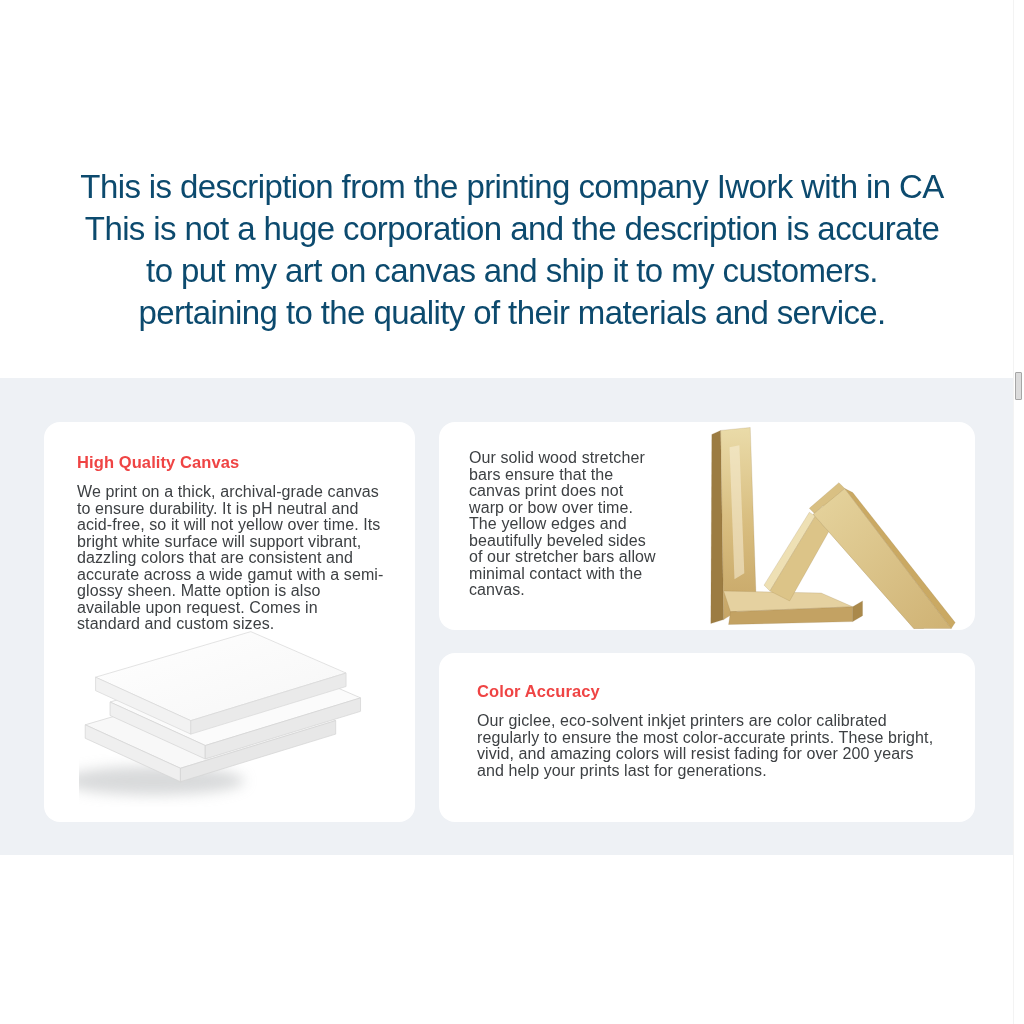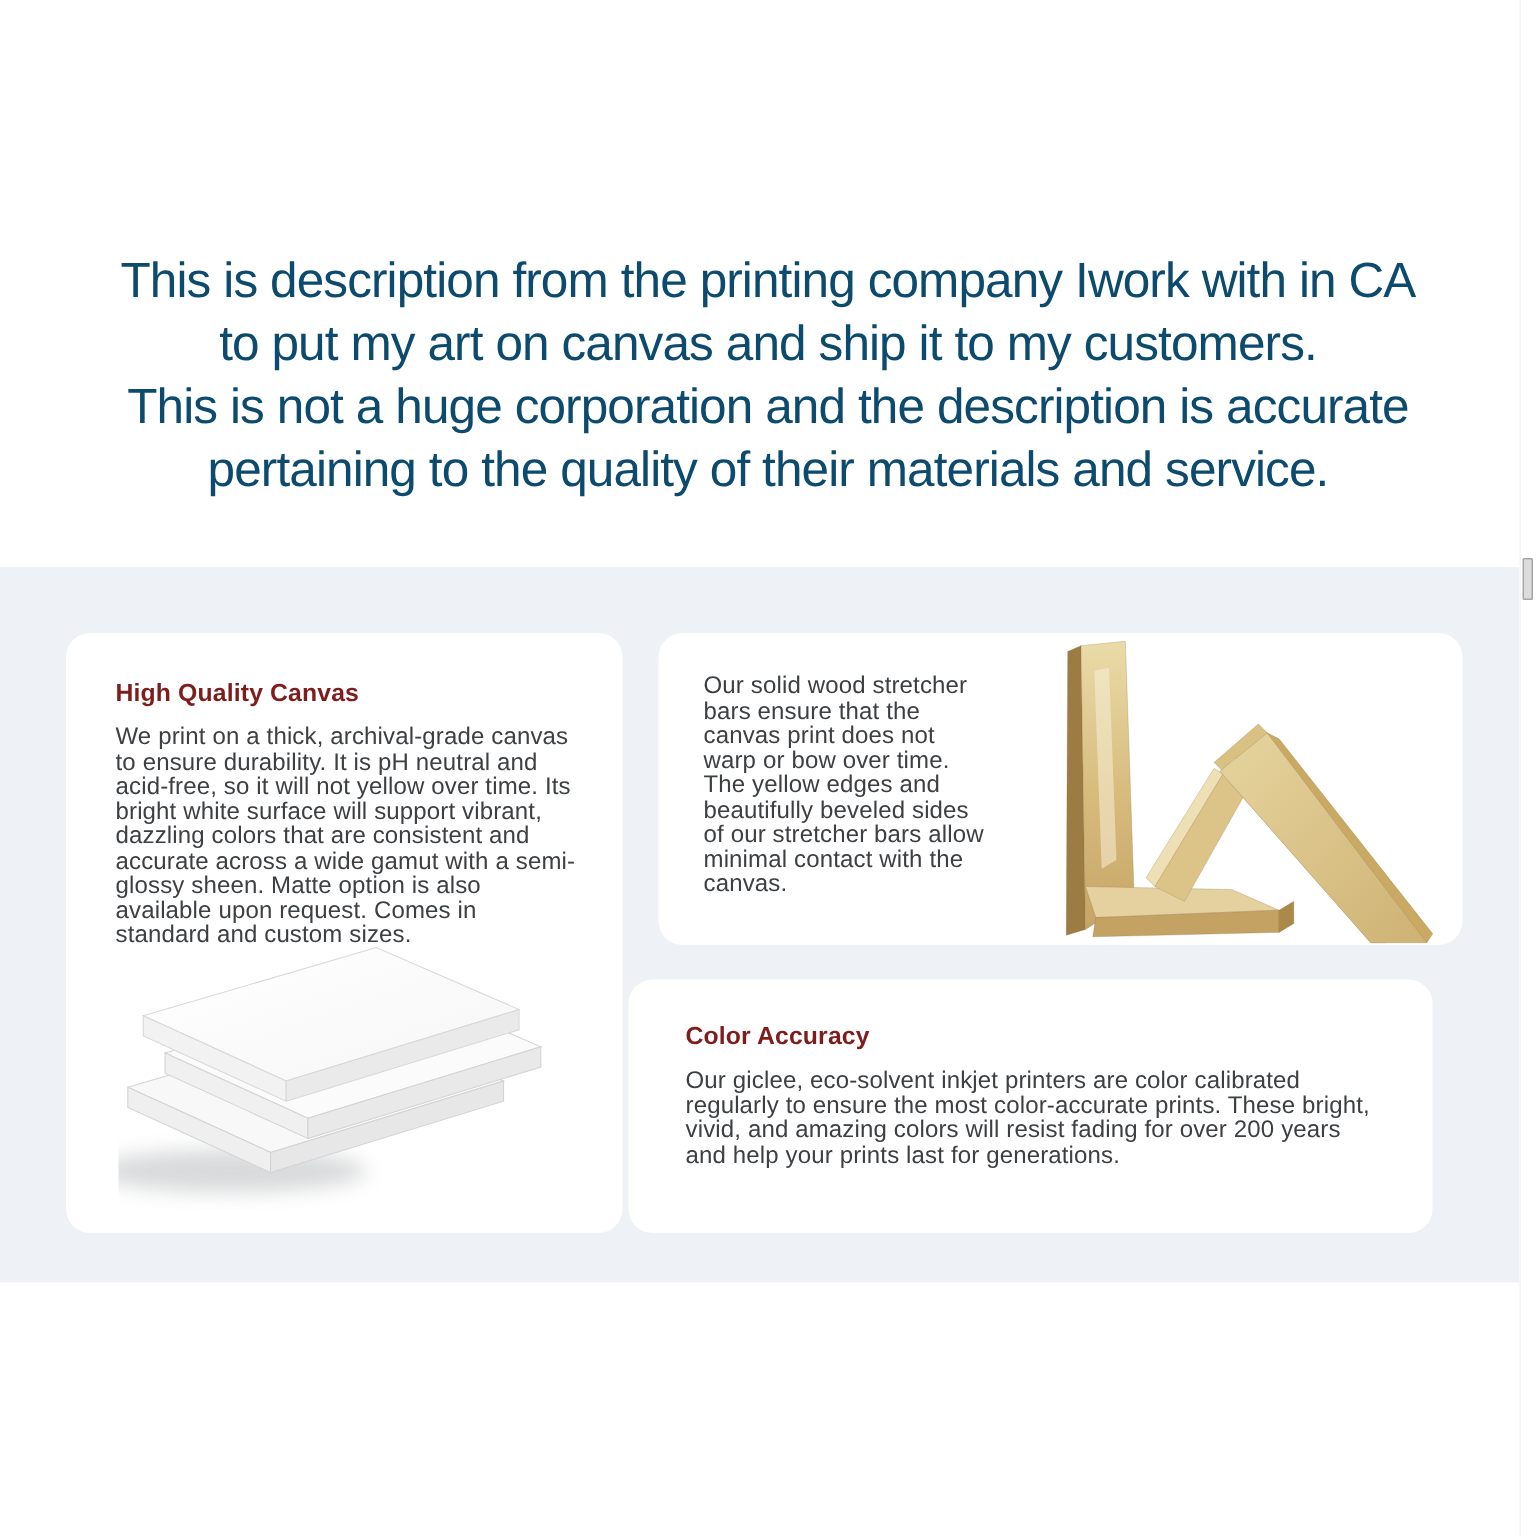--- a/index.html
+++ b/index.html
@@ -26,24 +26,24 @@
     background: #eef1f5;
   }
   .card {
     position: absolute;
     background: #ffffff;
     border-radius: 16px;
     overflow: hidden;
   }
   .card-canvas   { left: 44px;  top: 44px;  width: 371px; height: 400px; padding: 30px 30px 0 33px; }
   .card-bars     { left: 439px; top: 44px;  width: 536px; height: 208px; padding: 28px 0 0 30px; }
-  .card-color    { left: 419px; top: 275px; width: 536px; height: 169px; padding: 28px 40px 0 38px; }
+  .card-color    { left: 439px; top: 275px; width: 536px; height: 169px; padding: 28px 40px 0 38px; }
 
   .card-title {
-    color: #7f1d1d;
+    color: #ef4444;
     font-size: 16.5px;
     line-height: 21px;
     font-weight: 600;
     letter-spacing: 0.1px;
     margin-bottom: 11px;
   }
   .card-bars .card-title { max-width: 215px; }
   .card-body {
     color: #3d4043;
     font-size: 16px;
@@ -80,22 +80,22 @@
     background: #dcdcdc;
     border: 1px solid #a6a6a6;
     border-radius: 1px;
   }
 </style>
 </head>
 <body>
 
 <div class="intro">
   <div>This is description from the printing company Iwork with in CA</div>
+  <div>This is not a huge corporation and the description is accurate</div>
   <div>to put my art on canvas and ship it to my customers.</div>
-  <div>This is not a huge corporation and the description is accurate</div>
   <div>pertaining to the quality of their materials and service.</div>
 </div>
 
 <div class="features">
 
   <div class="card card-canvas">
     <div class="card-title">High Quality Canvas</div>
     <div class="card-body">We print on a thick, archival-grade canvas to ensure durability. It is pH neutral and acid-free, so it will not yellow over time. Its bright white surface will support vibrant, dazzling colors that are consistent and accurate across a wide gamut with a semi-glossy sheen. Matte option is also available upon request. Comes in standard and custom sizes.</div>
     <div class="canvas-art">
       <svg viewBox="0 0 285 175" preserveAspectRatio="xMidYMid meet" aria-hidden="true">

